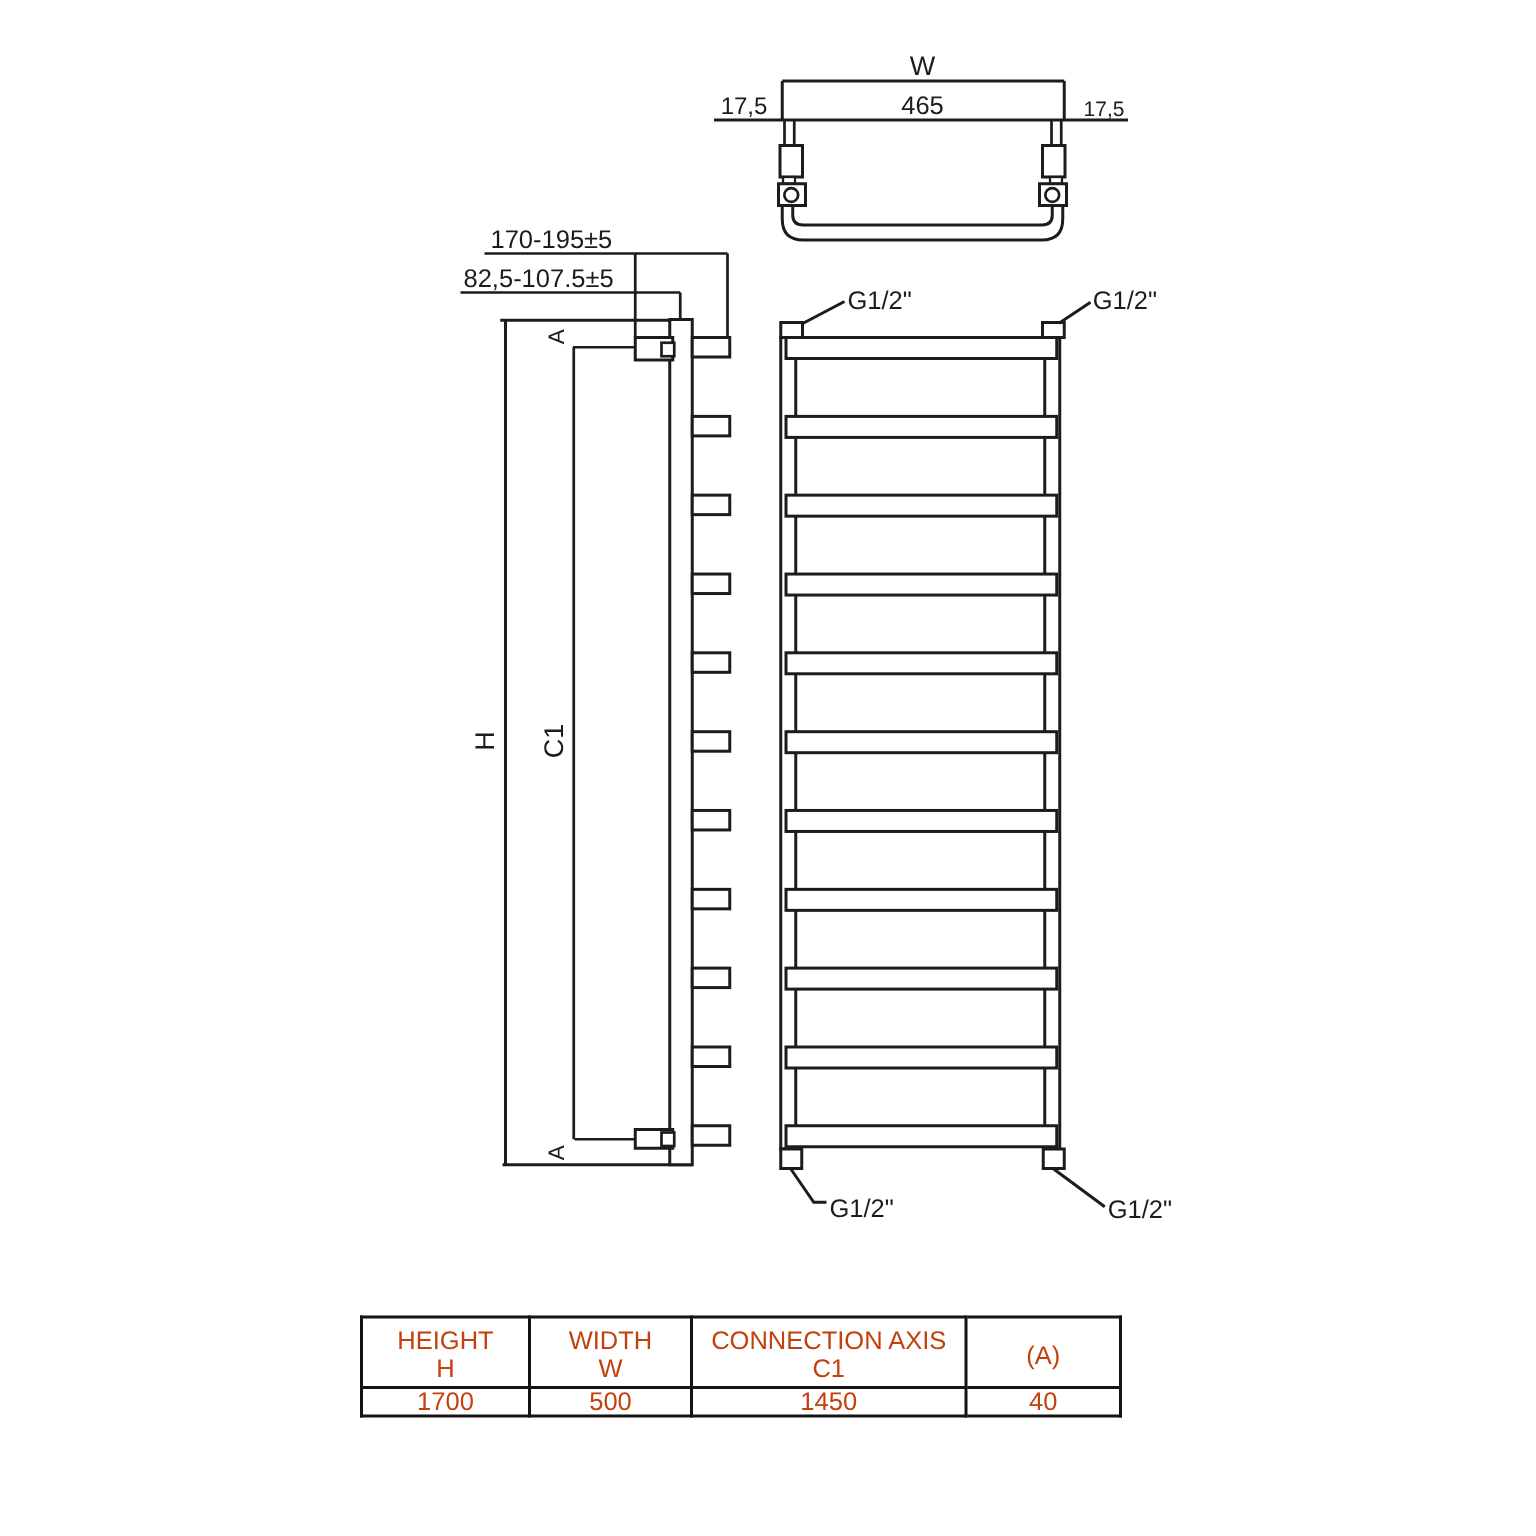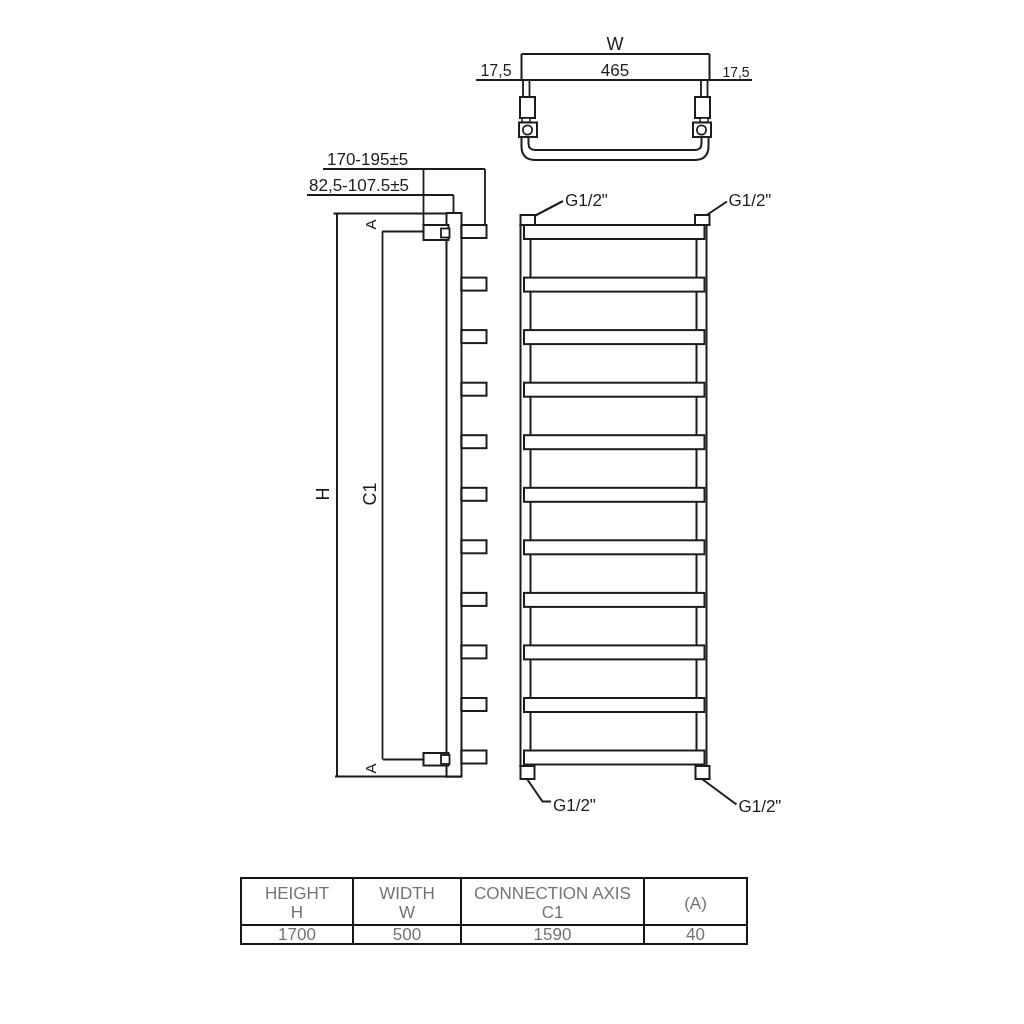--- a/index.html
+++ b/index.html
@@ -12,21 +12,21 @@
   }
   svg.drawing { position:absolute; left:0; top:0; }
   svg text {
     font-family:"Liberation Sans", sans-serif;
     fill:#1c1c1c;
   }
   .spec-table {
     position:absolute; left:240px; top:877px;
     width:506px;
     border-collapse:collapse; table-layout:fixed;
-    font-size:17px; color:#737373;
+    font-size:17px; color:#c2410c;
   }
   .spec-table th, .spec-table td {
     border:2.5px solid #141414;
     font-weight:400;
     text-align:center;
     vertical-align:middle;
     padding:0;
   }
   .spec-table th { height:47px; }
   .spec-table td { height:17px; line-height:17px; font-size:17px; }
@@ -167,17 +167,17 @@
       <th>
         <div class="hdr-l1">(A)</div>
         <div class="hdr-l2"></div>
       </th>
     </tr>
   </thead>
   <tbody>
     <tr>
       <td>1700</td>
       <td>500</td>
-      <td>1590</td>
+      <td>1450</td>
       <td>40</td>
     </tr>
   </tbody>
 </table>
 
 </body></html>

